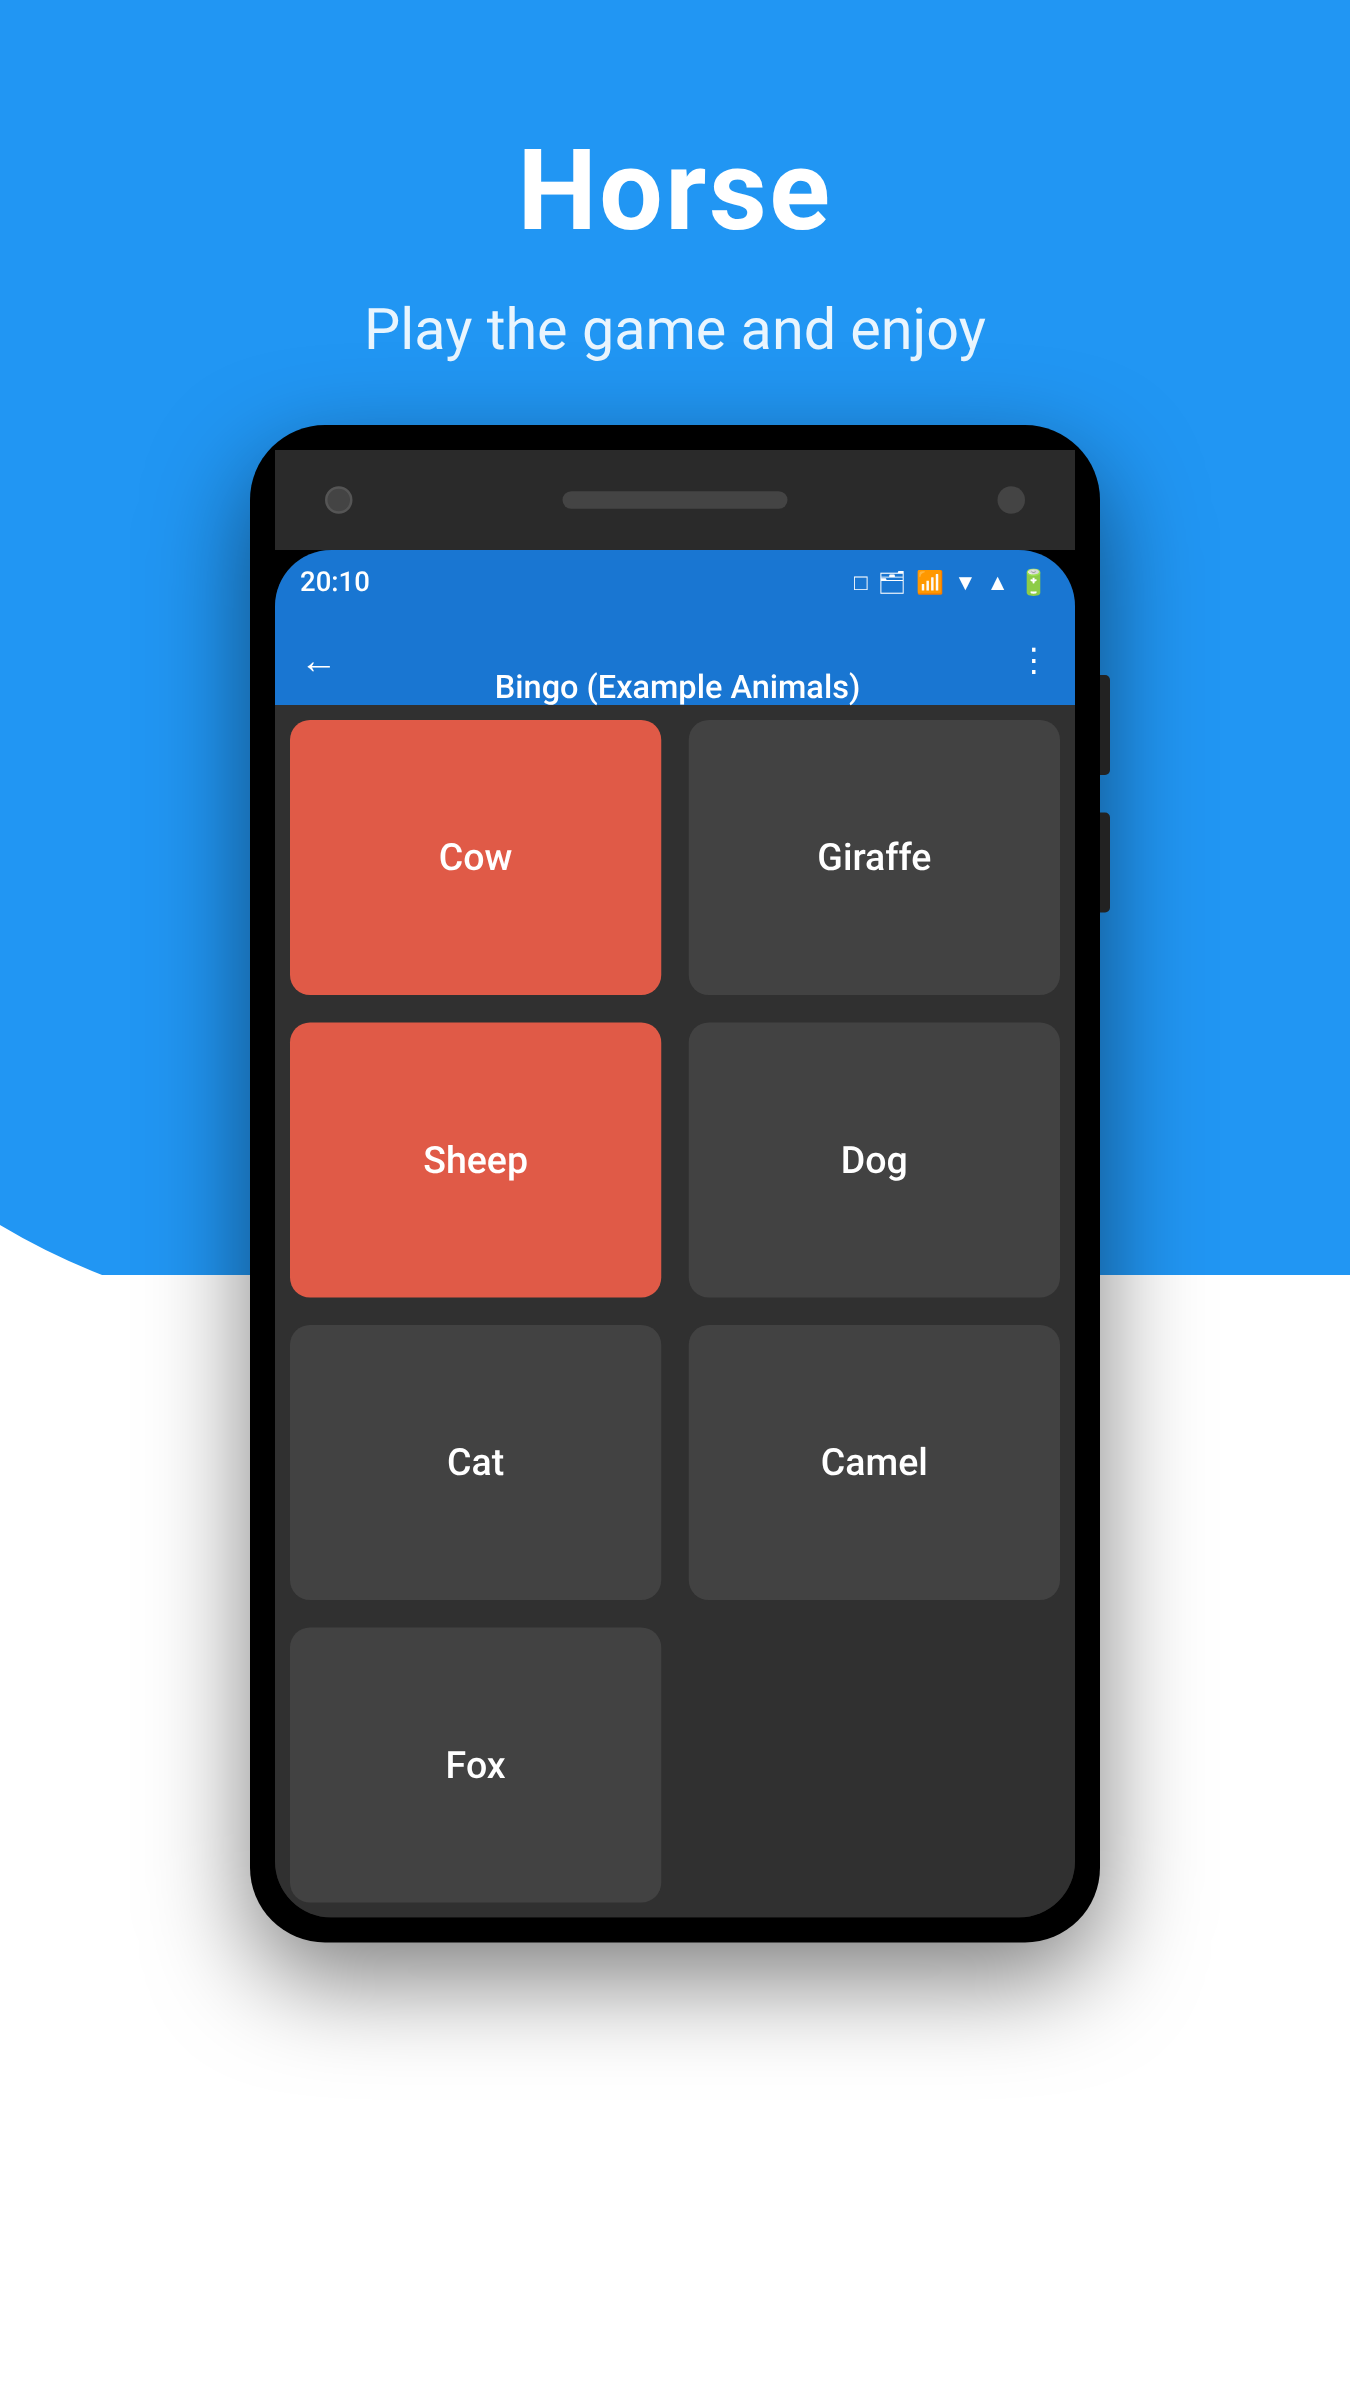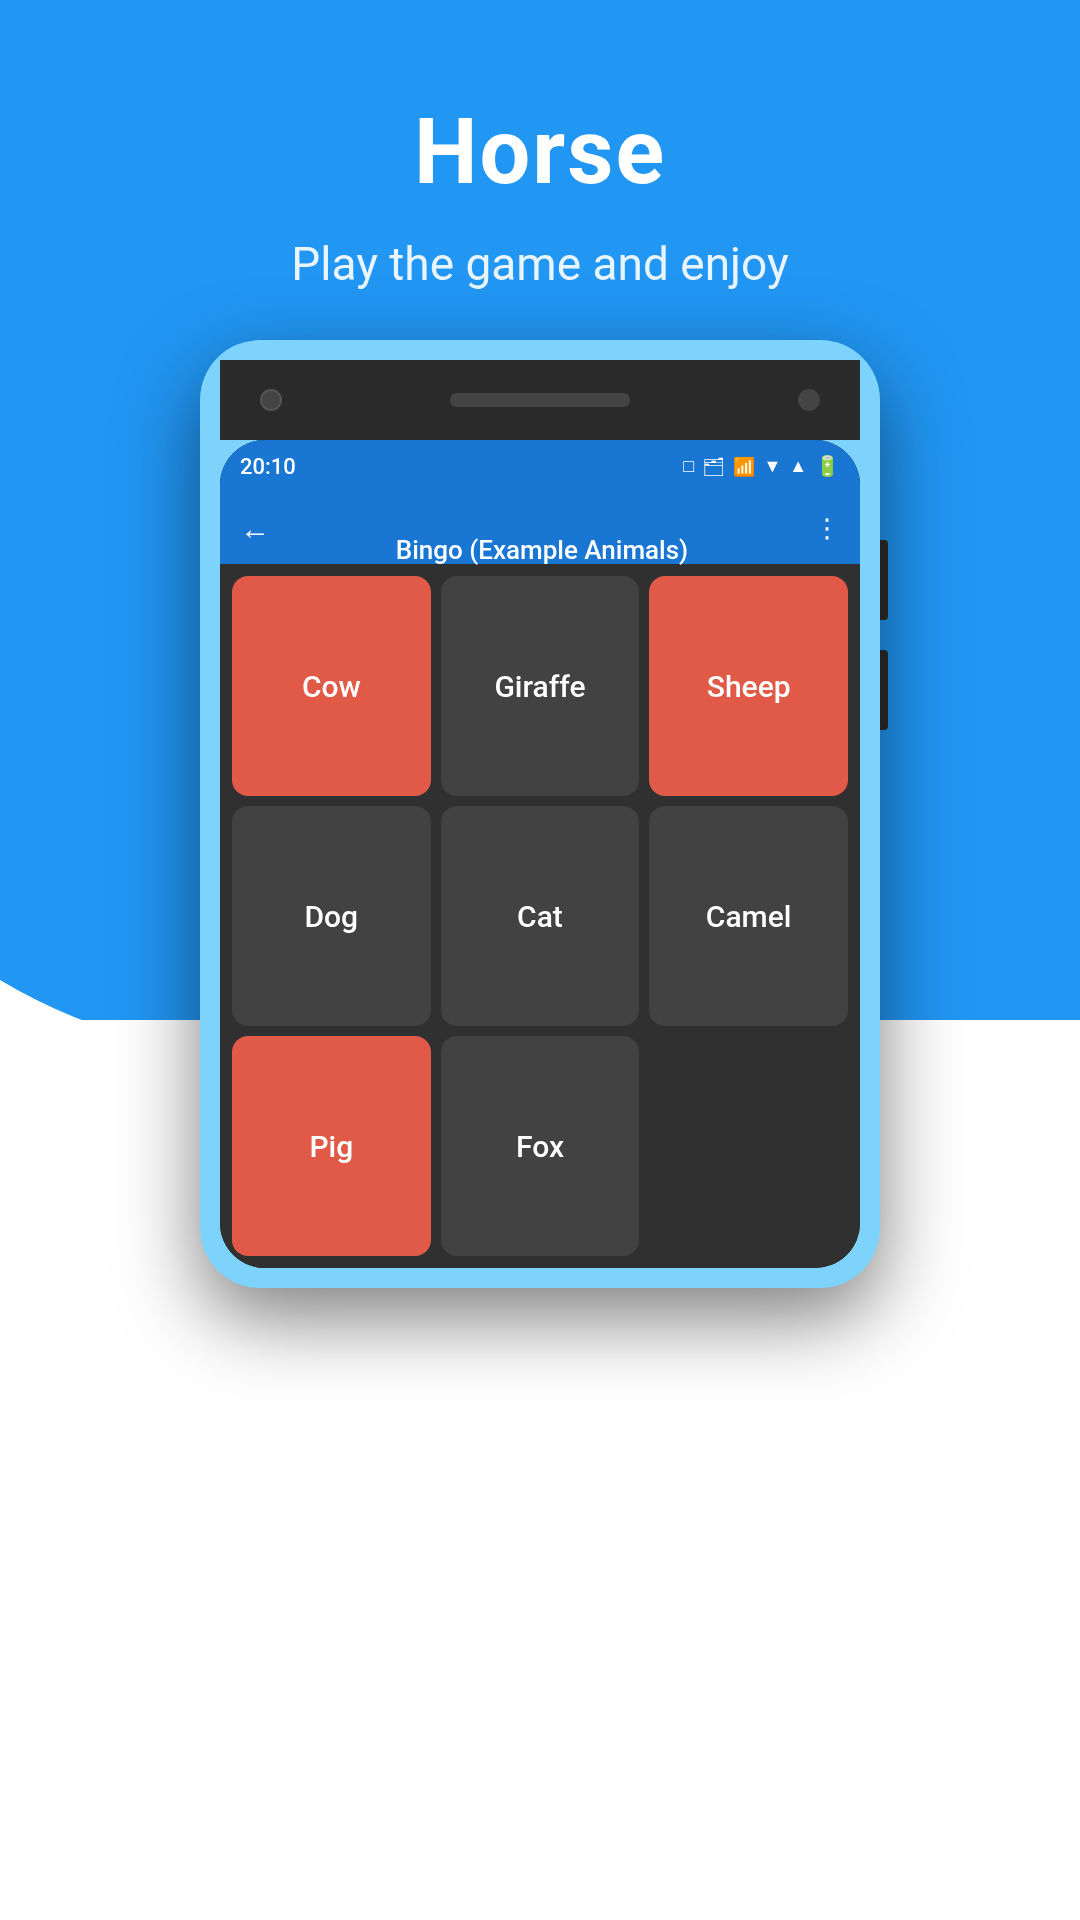--- a/index.html
+++ b/index.html
@@ -68,21 +68,21 @@
     .phone-container {
       position: absolute;
       top: 340px;
       left: 50%;
       transform: translateX(-50%);
       z-index: 10;
       width: 680px;
     }
 
     .phone-outer {
-      background: #7dd3fc;
+      background: #000000;
       border-radius: 60px;
       padding: 20px;
       box-shadow: 0 30px 80px rgba(0,0,0,0.5);
       position: relative;
     }
 
     .phone-inner {
       background: #1a1a1a;
       border-radius: 45px;
       overflow: hidden;
@@ -169,22 +169,22 @@
     .toolbar-menu {
       color: white;
       font-size: 26px;
       cursor: pointer;
     }
 
     .bingo-grid {
       background: #303030;
       padding: 12px;
       display: grid;
-      grid-template-columns: repeat(3, 1fr);
-      gap: 10px;
+      grid-template-columns: repeat(2, 1fr);
+      gap: 22px;
       min-height: 700px;
     }
 
     .bingo-cell {
       height: 220px;
       border-radius: 16px;
       display: flex;
       align-items: center;
       justify-content: center;
       font-size: 30px;
@@ -265,21 +265,20 @@
         <span class="toolbar-menu">⋮</span>
       </div>
 
       <div class="bingo-grid" id="bingo-grid">
       <div class="bingo-cell selected">Cow</div>
           <div class="bingo-cell default">Giraffe</div>
           <div class="bingo-cell selected">Sheep</div>
           <div class="bingo-cell default">Dog</div>
           <div class="bingo-cell default">Cat</div>
           <div class="bingo-cell default">Camel</div>
-          <div class="bingo-cell selected">Pig</div>
           <div class="bingo-cell default">Fox</div>
         </div>
 
     </div>
 
     <div class="phone-side-button"></div>
     <div class="phone-side-button2"></div>
   </div>
 </div>
 

